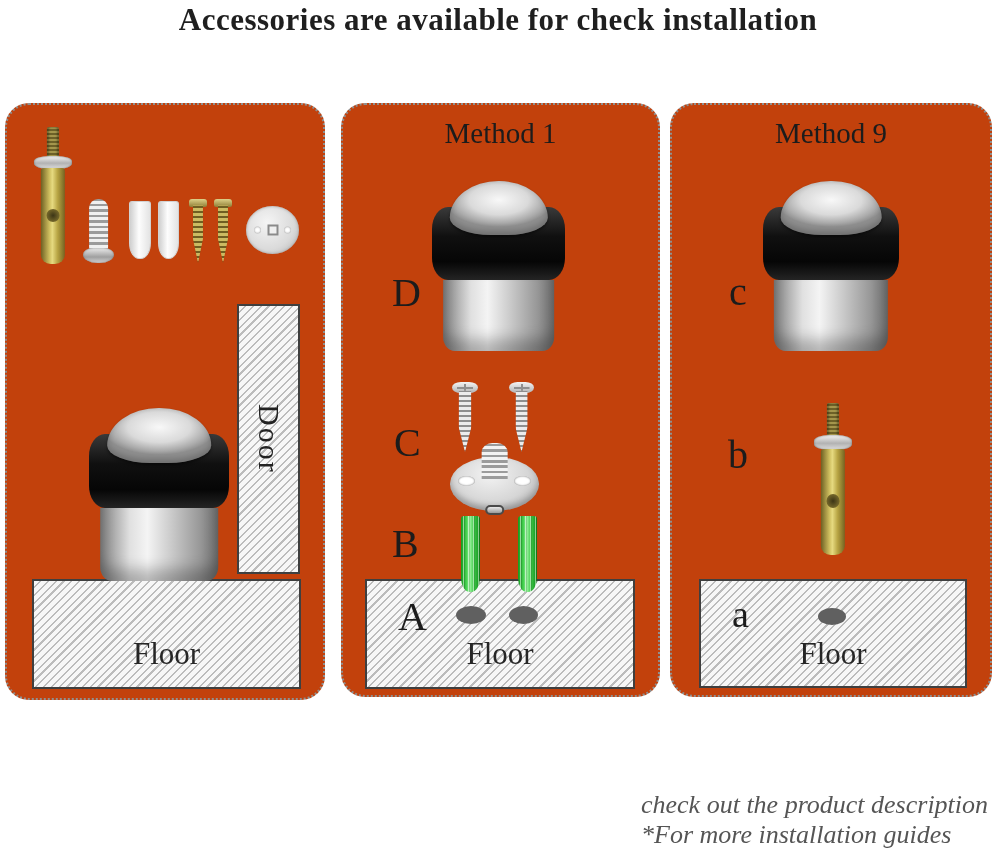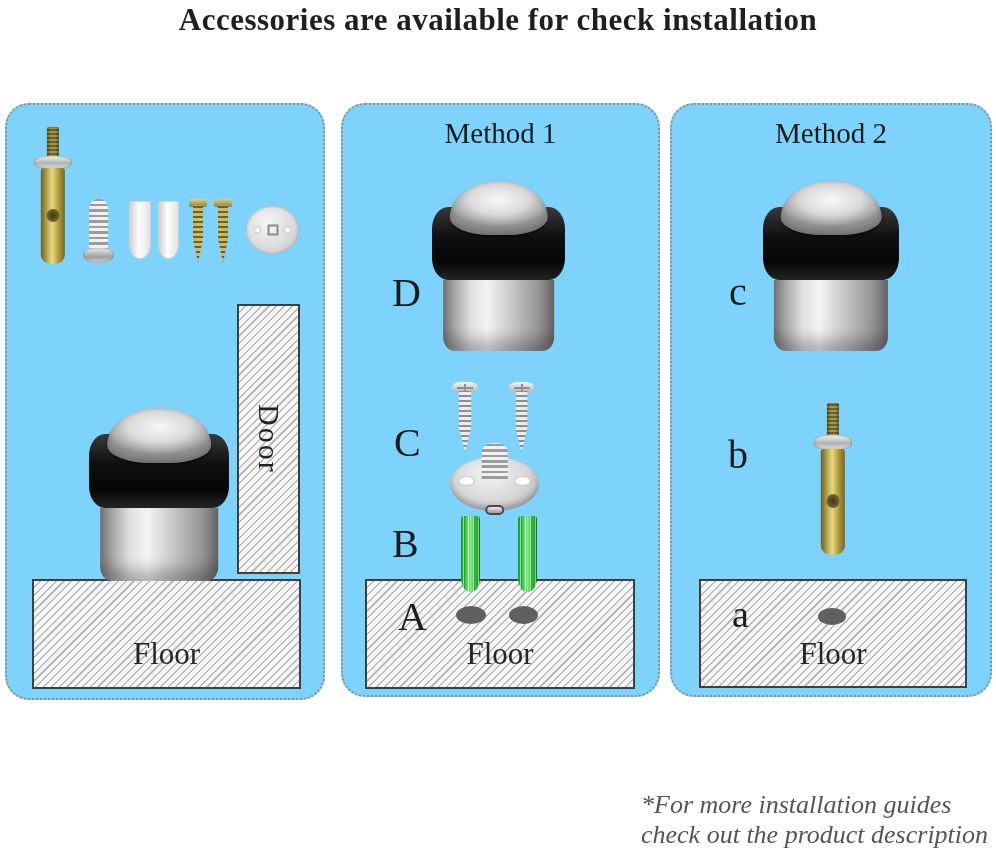--- a/index.html
+++ b/index.html
@@ -5,21 +5,21 @@
   * { margin:0; padding:0; box-sizing:border-box; }
   html,body { width:996px; height:857px; background:#ffffff; overflow:hidden; }
   body { position:relative; font-family:"Liberation Serif", serif; }
 
   .title {
     position:absolute; top:2px; left:0; width:100%;
     text-align:center; font-size:31px; font-weight:bold; color:#1f1f1f;
     letter-spacing:.5px;
   }
 
-  .panel { position:absolute; border:2px dotted #8f8f8f; border-radius:24px; background:#7dd3fc; }
+  .panel { position:absolute; border:2px dotted #8f8f8f; border-radius:24px; background:#c2410c; }
   .panel-left   { left:5px;   top:103px; width:320px; height:597px; }
   .panel-middle { left:341px; top:103px; width:319px; height:594px; }
   .panel-right  { left:670px; top:103px; width:322px; height:594px; }
 
   .method-title { position:absolute; top:12px; left:0; right:0; text-align:center; font-size:29px; color:#1c1c1c; }
   .step-label { position:absolute; font-size:40px; line-height:1; color:#1c1c1c; }
 
   
   .hatch {
     background:repeating-linear-gradient(135deg,#f7f7f7 0px,#f7f7f7 4px,#bcbcbc 4px,#bcbcbc 5.5px);
@@ -212,21 +212,21 @@
 
   <div class="gplug" style="left:118px;top:411px;width:19px;height:76px"></div>
   <div class="gplug" style="left:175px;top:411px;width:19px;height:76px"></div>
 
   <div class="step-label" style="left:55px;top:492px">A</div>
   <div class="hole" style="left:113px;top:501px;width:30px;height:18px"></div>
   <div class="hole" style="left:166px;top:501px;width:29px;height:18px"></div>
 </section>
 
 <section class="panel panel-right">
-  <div class="method-title">Method 2</div>
+  <div class="method-title">Method 9</div>
 
   <div class="doorstop" style="left:91px;top:76px;width:136px;height:170px">
     <div class="ds-base"></div>
     <div class="ds-ring"></div>
     <div class="ds-cap"></div>
   </div>
   <div class="step-label" style="left:57px;top:167px">c</div>
 
   <div class="anchor" style="left:142px;top:298px;width:38px;height:152px">
     <div class="an-stud"></div>
@@ -237,15 +237,15 @@
   <div class="step-label" style="left:56px;top:330px">b</div>
 
   <div class="floor hatch" style="left:27px;top:474px;width:268px;height:109px">
     <span class="floor-label">Floor</span>
   </div>
   <div class="step-label" style="left:60px;top:490px;font-size:38px">a</div>
   <div class="hole" style="left:146px;top:503px;width:28px;height:17px"></div>
 </section>
 
 <div class="footnote">
+  <div>check out the product description</div>
   <div>*For more installation guides</div>
-  <div>check out the product description</div>
 </div>
 
 </body></html>

